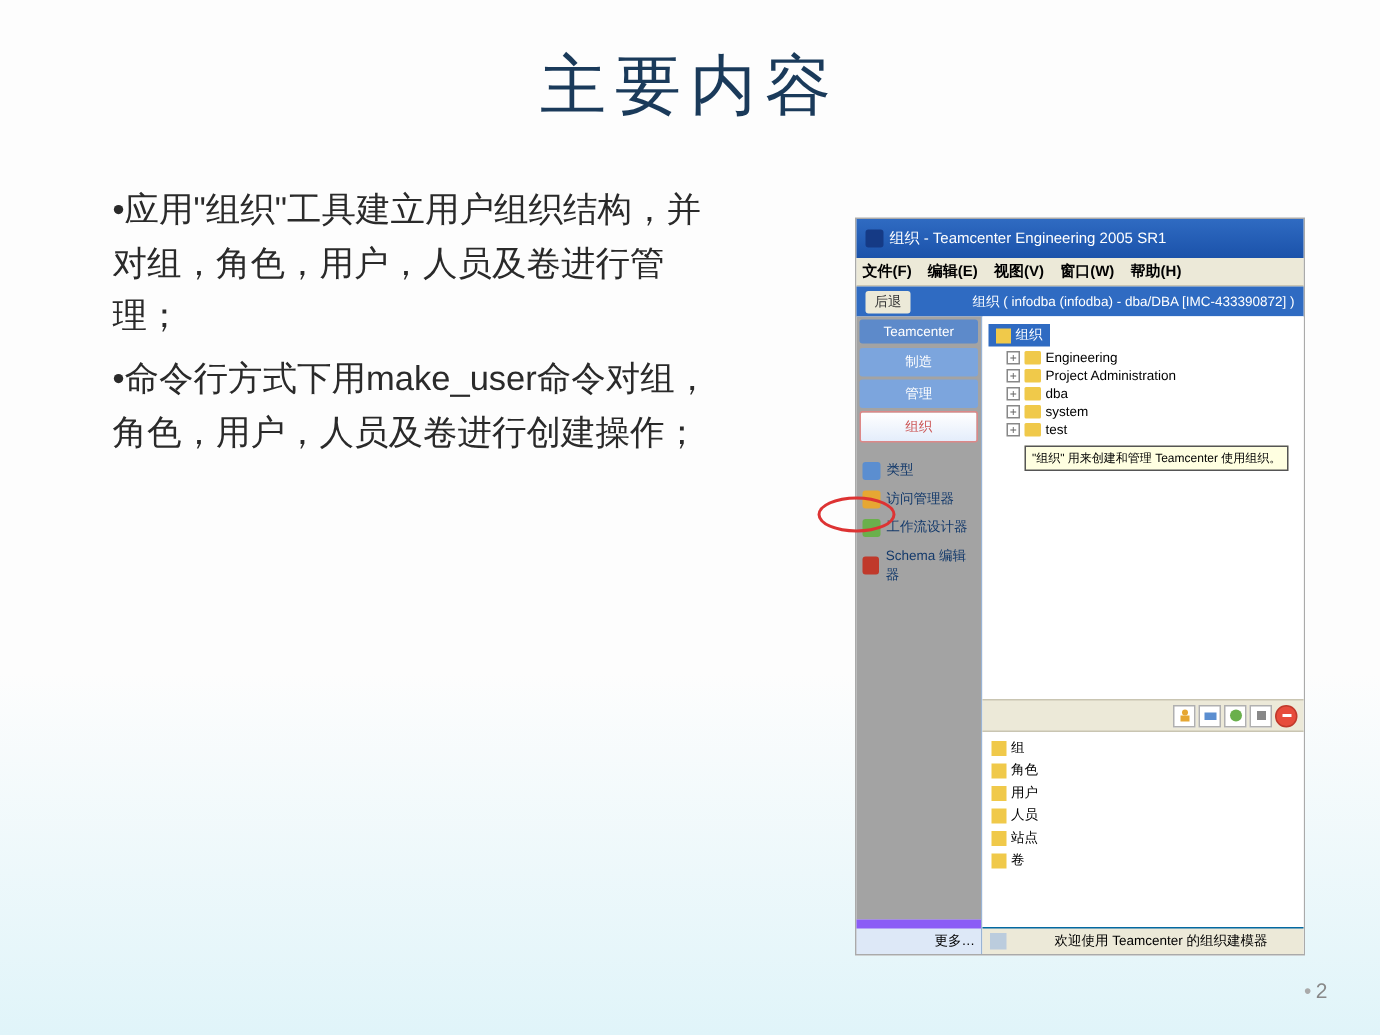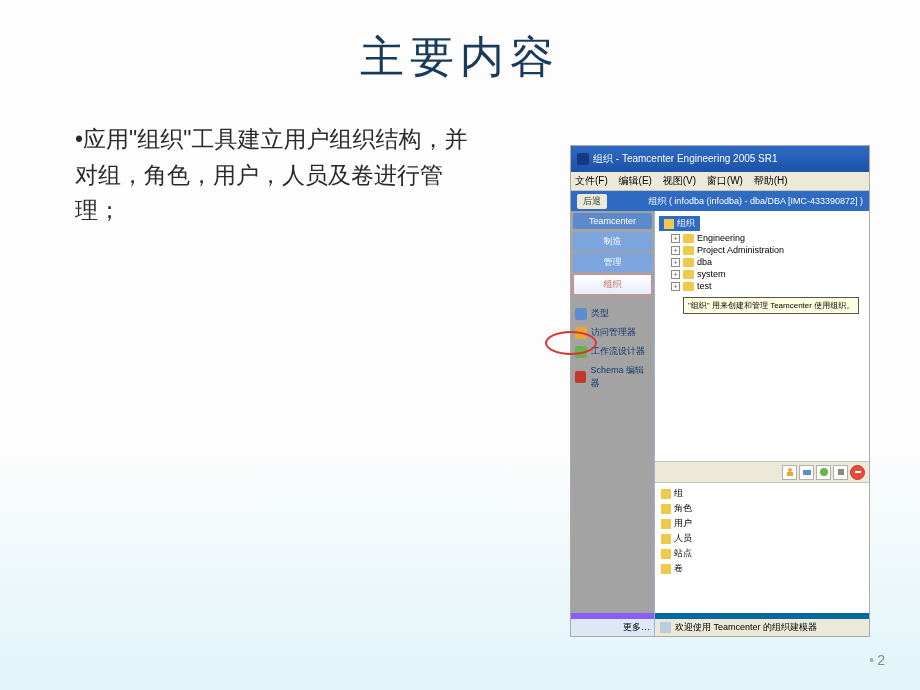--- a/index.html
+++ b/index.html
@@ -34,21 +34,21 @@
     .titlebar {
       background: linear-gradient(to bottom, #2f6bc2, #1b52aa);
       color: #fff; font-size: 10px; padding: 13px 6px; display: flex;
       align-items: center; height: 18px;
     }
     .titlebar .ti-icon { width: 12px; height: 12px; background:#153a85; margin-right:4px; border-radius:2px;}
     .menubar {
       background: #ece9d8; font-size: 10px; padding: 2px 4px;
       border-bottom: 1px solid #c9c5b2;
     }
-    .menubar span { margin-right: 8px; }
+    .menubar span { margin-right: 8px; font-weight: bold; }
     .toolbar {
       background: #2f6bc2; height: 20px; display: flex; align-items: center;
       padding: 0 6px; color: #fff; font-size: 9px; justify-content: space-between;
     }
     .toolbar .tbl { display:flex; align-items:center; }
     .toolbar .backbtn{ background:#ece9d8; color:#333; padding:1px 6px; border-radius:2px; margin-right:6px; font-size:9px;}
     .main-area { display: flex; height: 425px; }
     .sidebar {
       width: 84px; background: #a3a3a3; border-right: 1px solid #99b4d5;
       display: flex; flex-direction: column;
@@ -70,31 +70,32 @@
     .tree-top .rootic {width:10px;height:10px;background:#f0c94a;margin-right:3px;}
     .tooltip-box{ position:absolute; left:28px; top:86px; background:#ffffe1; border:1px solid #555; font-size:8px; padding:2px 4px;}
     .ellipse{ position:absolute; left:-26px; top:58px; width:52px; height:24px; border:2px solid #d33; border-radius:50%;}
     .mid-bar{ height:22px; background:#ece9d8; border-top:1px solid #c9c5b2; border-bottom:1px solid #c9c5b2; display:flex; align-items:center; justify-content:flex-end; padding:0 4px;}
     .mid-bar .tb{ width:15px; height:15px; border:1px solid #b0b0b0; background:#fff; margin-left:2px; display:flex; align-items:center; justify-content:center;}
     .mid-bar .tb.stop{background:#e74c3c; border-color:#c0392b; border-radius:50%;}
     .mid-bar .tb svg{width:10px;height:10px;}
     .tree-bot { height:130px; font-size:9px; padding:3px 6px; background:#fff;}
     .tree-bot .row{display:flex;align-items:center; padding:1px 0;}
     .tree-bot .lic{width:10px;height:10px;background:#f0c94a; margin-right:3px;}
-    .statusbar{ background:#ece9d8; font-size:9px; padding:2px 5px; border-top:6px solid #0369a1; display:flex; align-items:center;}
+    .statusbar{ background:#ece9d8; font-size:9px; padding:2px 5px; border-top:1px solid #0369a1; display:flex; align-items:center;gap:28px;}
     .statusbar .sic{width:11px;height:11px;background:#bcd; margin-right:4px;}
   </style>
 </head>
 <body>
 
 <h1 class="slide-title">主要内容</h1>
 
 <div class="content-row">
   <div class="bullets">
     <p>•应用"组织"工具建立用户组织结构，并对组，角色，用户，人员及卷进行管理；</p>
+    <p>•命令行方式下用make_user命令对组，角色，用户，人员及卷进行创建操作；</p>
   </div>
 </div>
 
 <div class="screenshot-wrap">
   <div class="titlebar">
     <div class="ti-icon"></div>
     <span>组织 - Teamcenter Engineering 2005 SR1</span>
   </div>
   <div class="menubar">
     <span>文件(F)</span>

